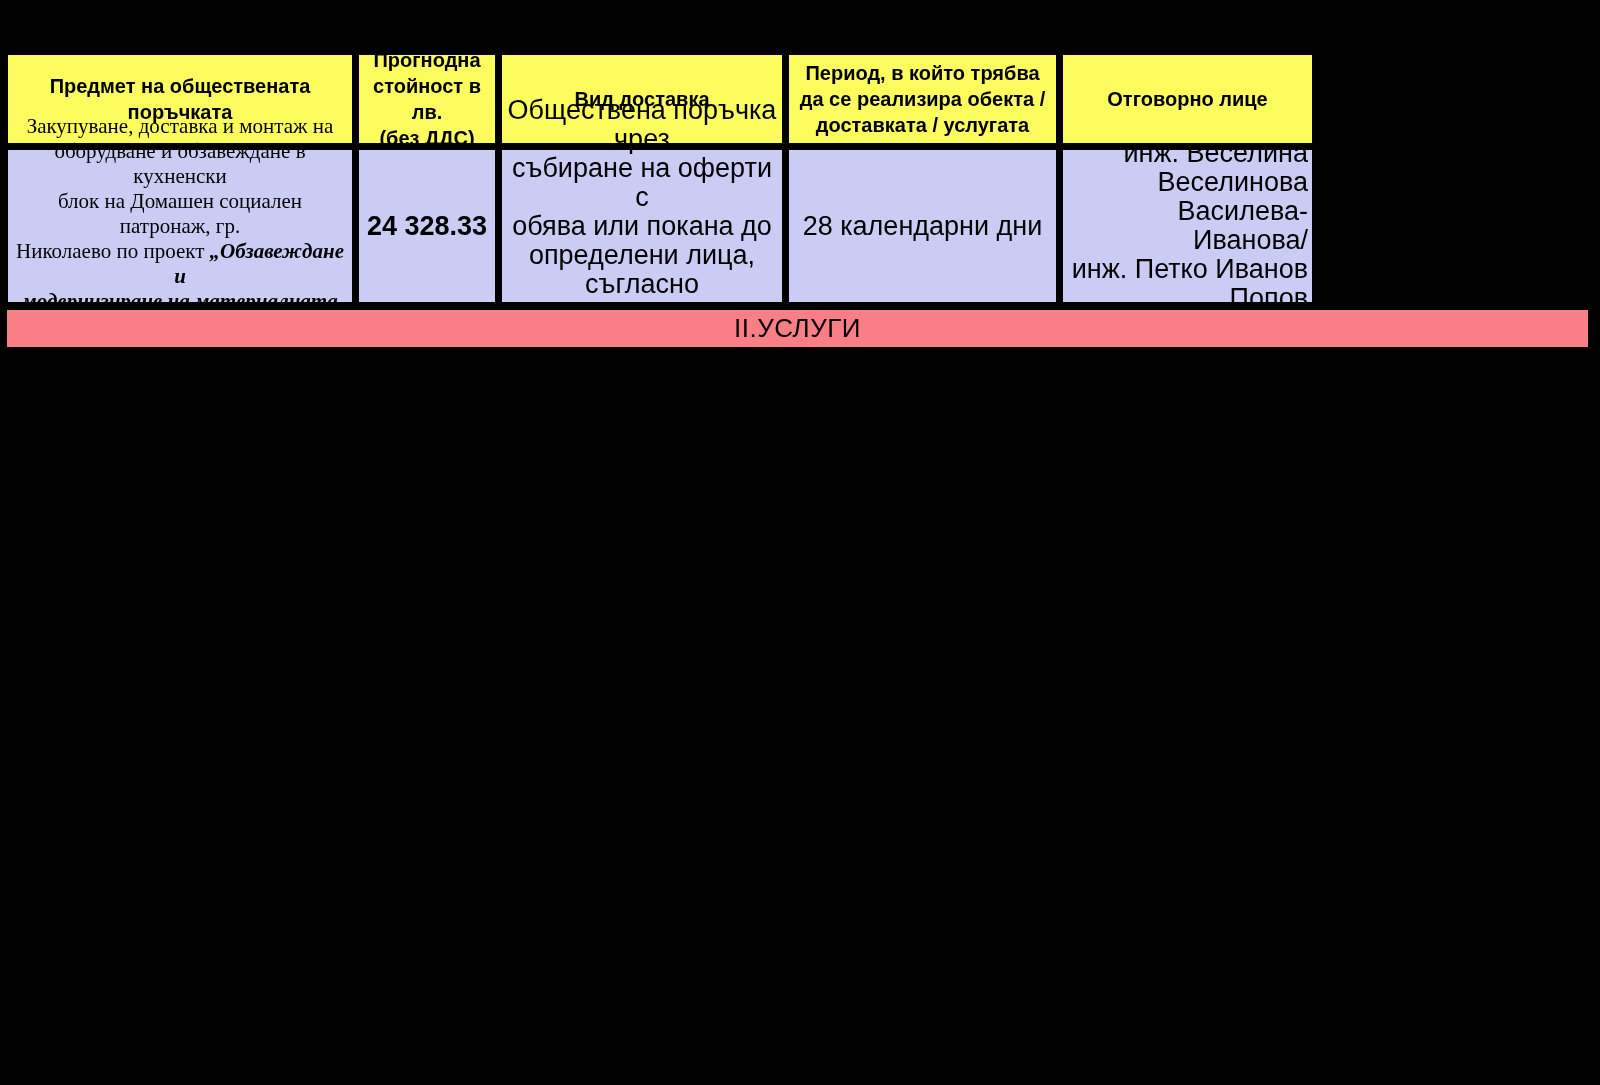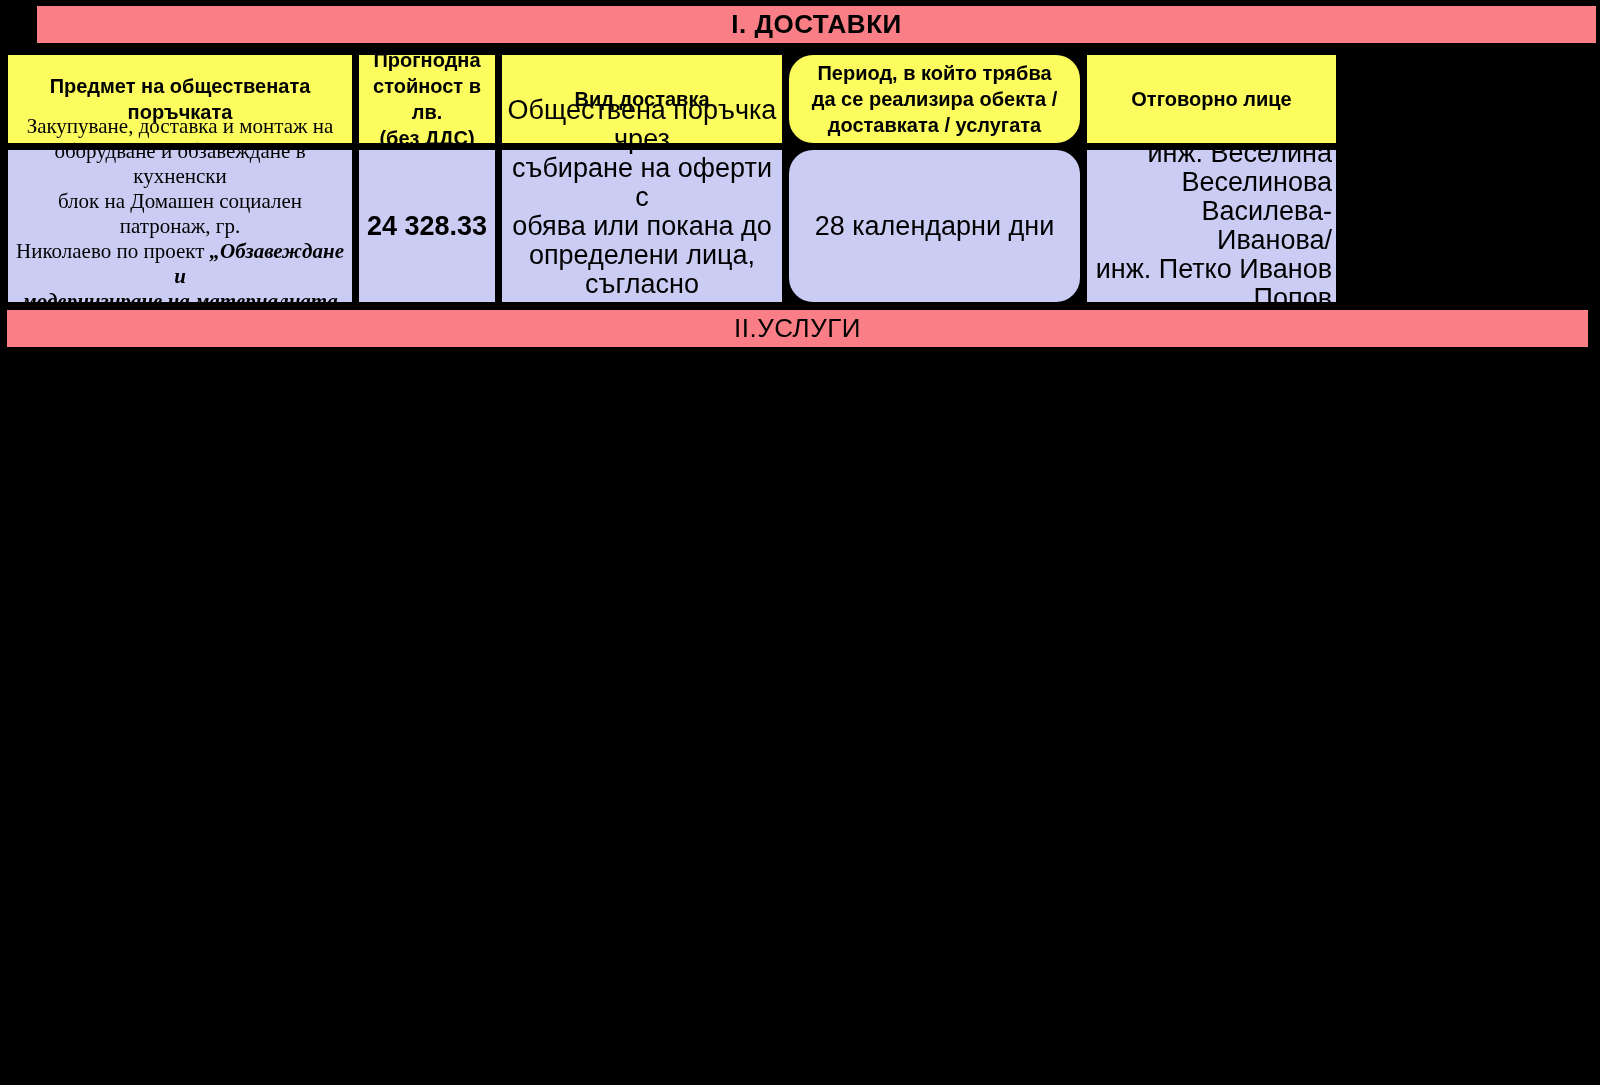--- a/index.html
+++ b/index.html
@@ -67,42 +67,39 @@
     height: 152px;
     background: #CBCCF3;
     font-size: 27px;
     line-height: 29px;
   }
   .ct { white-space: pre-line; }
   .c1 { width: 344px; }
   .c2 { width: 136px; }
   .c3 { width: 280px; }
   .c4 { width: 186px; }
-  .c5 { width: 291px; border-radius: 24px; }
+  .c5 { width: 267px; }
   .c6 { width: 249px; text-align: right; }
   #data-row .cell.c1 {
     font-family: "Liberation Serif", serif;
     font-size: 21px;
     line-height: 25px;
     padding: 2px 2px;
   }
   .subject-emphasis {
     font-weight: bold;
     font-style: italic;
   }
   #data-row .cell.c2 { font-weight: bold; }
 </style>
 </head>
 <body>
 
 <div id="page">
 
-  <div id="banner-deliveries" class="banner">
-    <span>I. ДОСТАВКИ</span>
-  </div>
 
   <div id="header-row" class="row">
     <div class="cell c1">
       <div class="ct">Предмет на обществената поръчката</div>
     </div>
     <div class="cell c2">
       <div class="ct">Прогнодна
 стойност в лв.
 (без ДДС)</div>
     </div>

